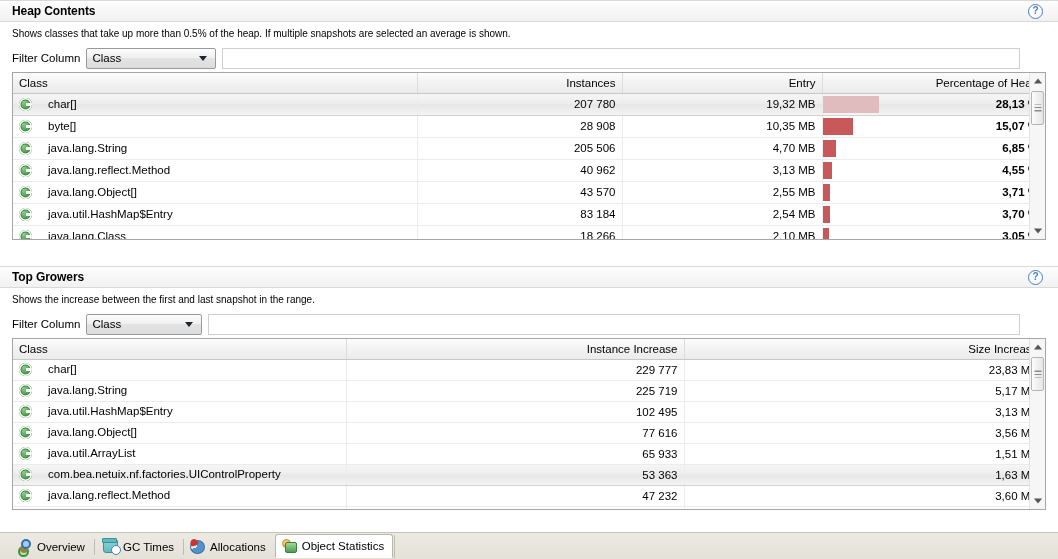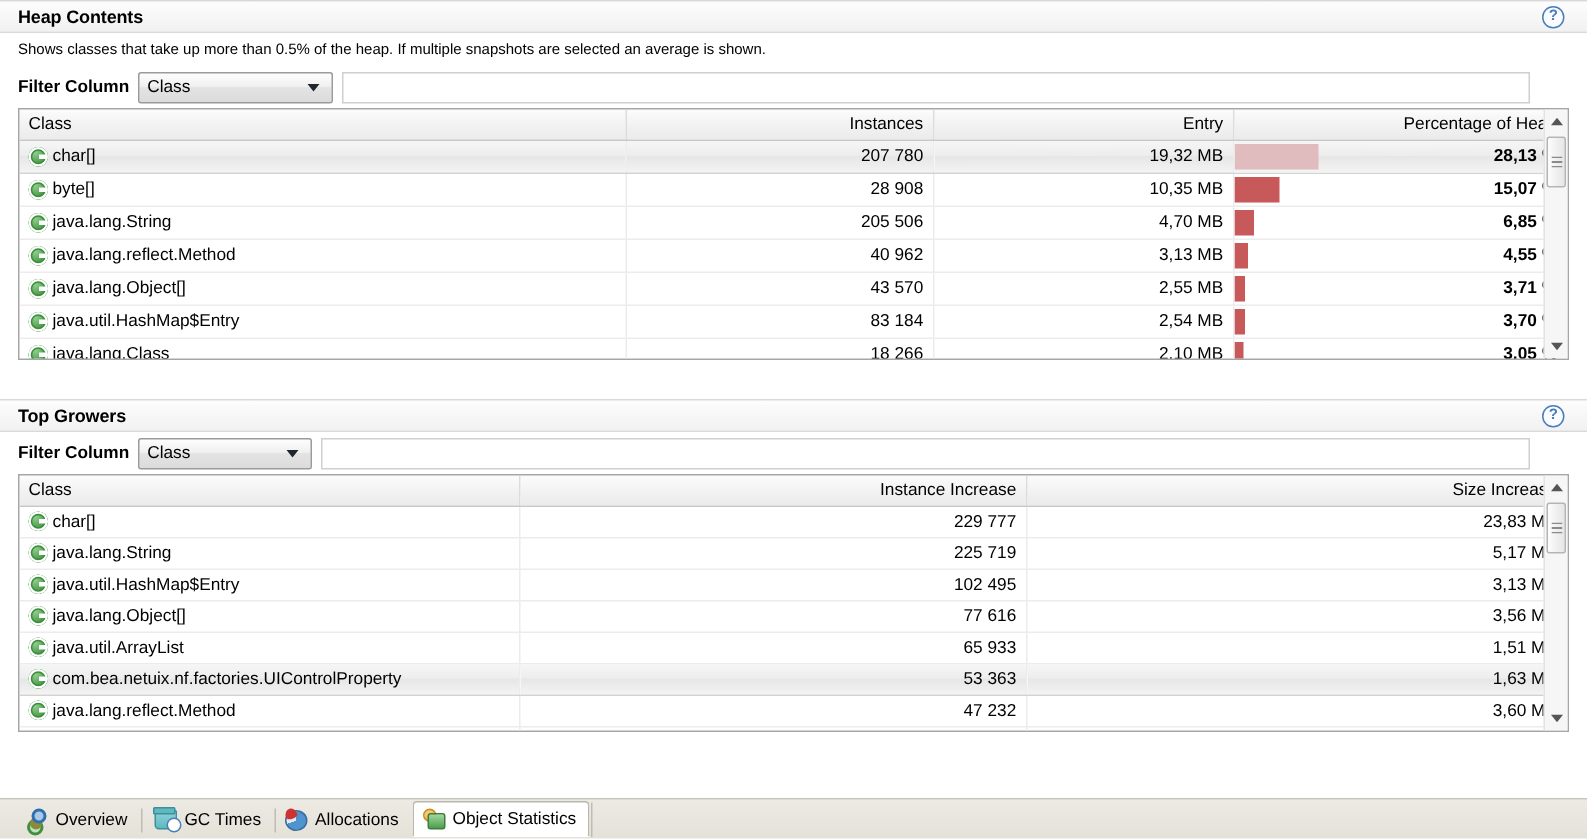--- a/index.html
+++ b/index.html
@@ -60,21 +60,20 @@
   .filter-row {
     display: flex;
     align-items: center;
     padding-left: 12px;
     height: 28px;
   }
   .filter-label {
     font-size: 11.5px;
     margin-right: 6px;
     color: #000;
-    font-weight: bold;
   }
   .combo {
     position: relative;
     height: 21px;
     border: 1px solid #9a9a9a;
     border-radius: 2px;
     background: linear-gradient(to bottom, #fdfdfd 0%, #f0f0f0 45%, #e3e3e3 50%, #dcdcdc 100%);
     display: flex;
     align-items: center;
     cursor: pointer;
@@ -143,21 +142,21 @@
     color: #000;
     vertical-align: middle;
   }
   table.grid td.r { text-align: right; }
   table.grid tr.sel td {
     background: linear-gradient(to bottom, #f6f6f6 0%, #ededed 48%, #e6e6e6 52%, #f3f3f3 100%);
     border-top: 1px solid #dedede;
     border-bottom: 1px solid #d2d2d2;
   }
   td.cls { padding-left: 4px; }
-  .classcell { display: flex; align-items: center; gap: 3px; }
+  .classcell { display: flex; gap: 16px; }
 
   
   .class-icon {
     width: 13px; height: 13px;
     flex: 0 0 13px;
     border-radius: 50%;
     background: radial-gradient(circle at 35% 30%, #8fce8f 0%, #4e9e4e 55%, #2f7a2f 100%);
     box-shadow: inset 0 0 0 1.5px #ffffff, inset 0 0 0 2.5px #3c8c3c;
     position: relative;
   }
@@ -521,20 +520,21 @@
   </div>
 </div>
 
 <div class="section" id="sec-grow" style="top:266px; height:258px;">
 
   <div class="section-frame">
     <div class="section-title">Top Growers</div>
     <div class="help-icon">?</div>
   </div>
 
+  <div class="section-desc">Shows the increase between the first and last snapshot in the range.</div>
 
   <div class="filter-row">
     <span class="filter-label">Filter Column</span>
     <div class="combo" style="width:116px;">
       <span class="combo-val">Class</span>
       <span class="caret"></span>
     </div>
     <input class="filter-text" type="text" value="" placeholder="" style="">
   </div>
 

